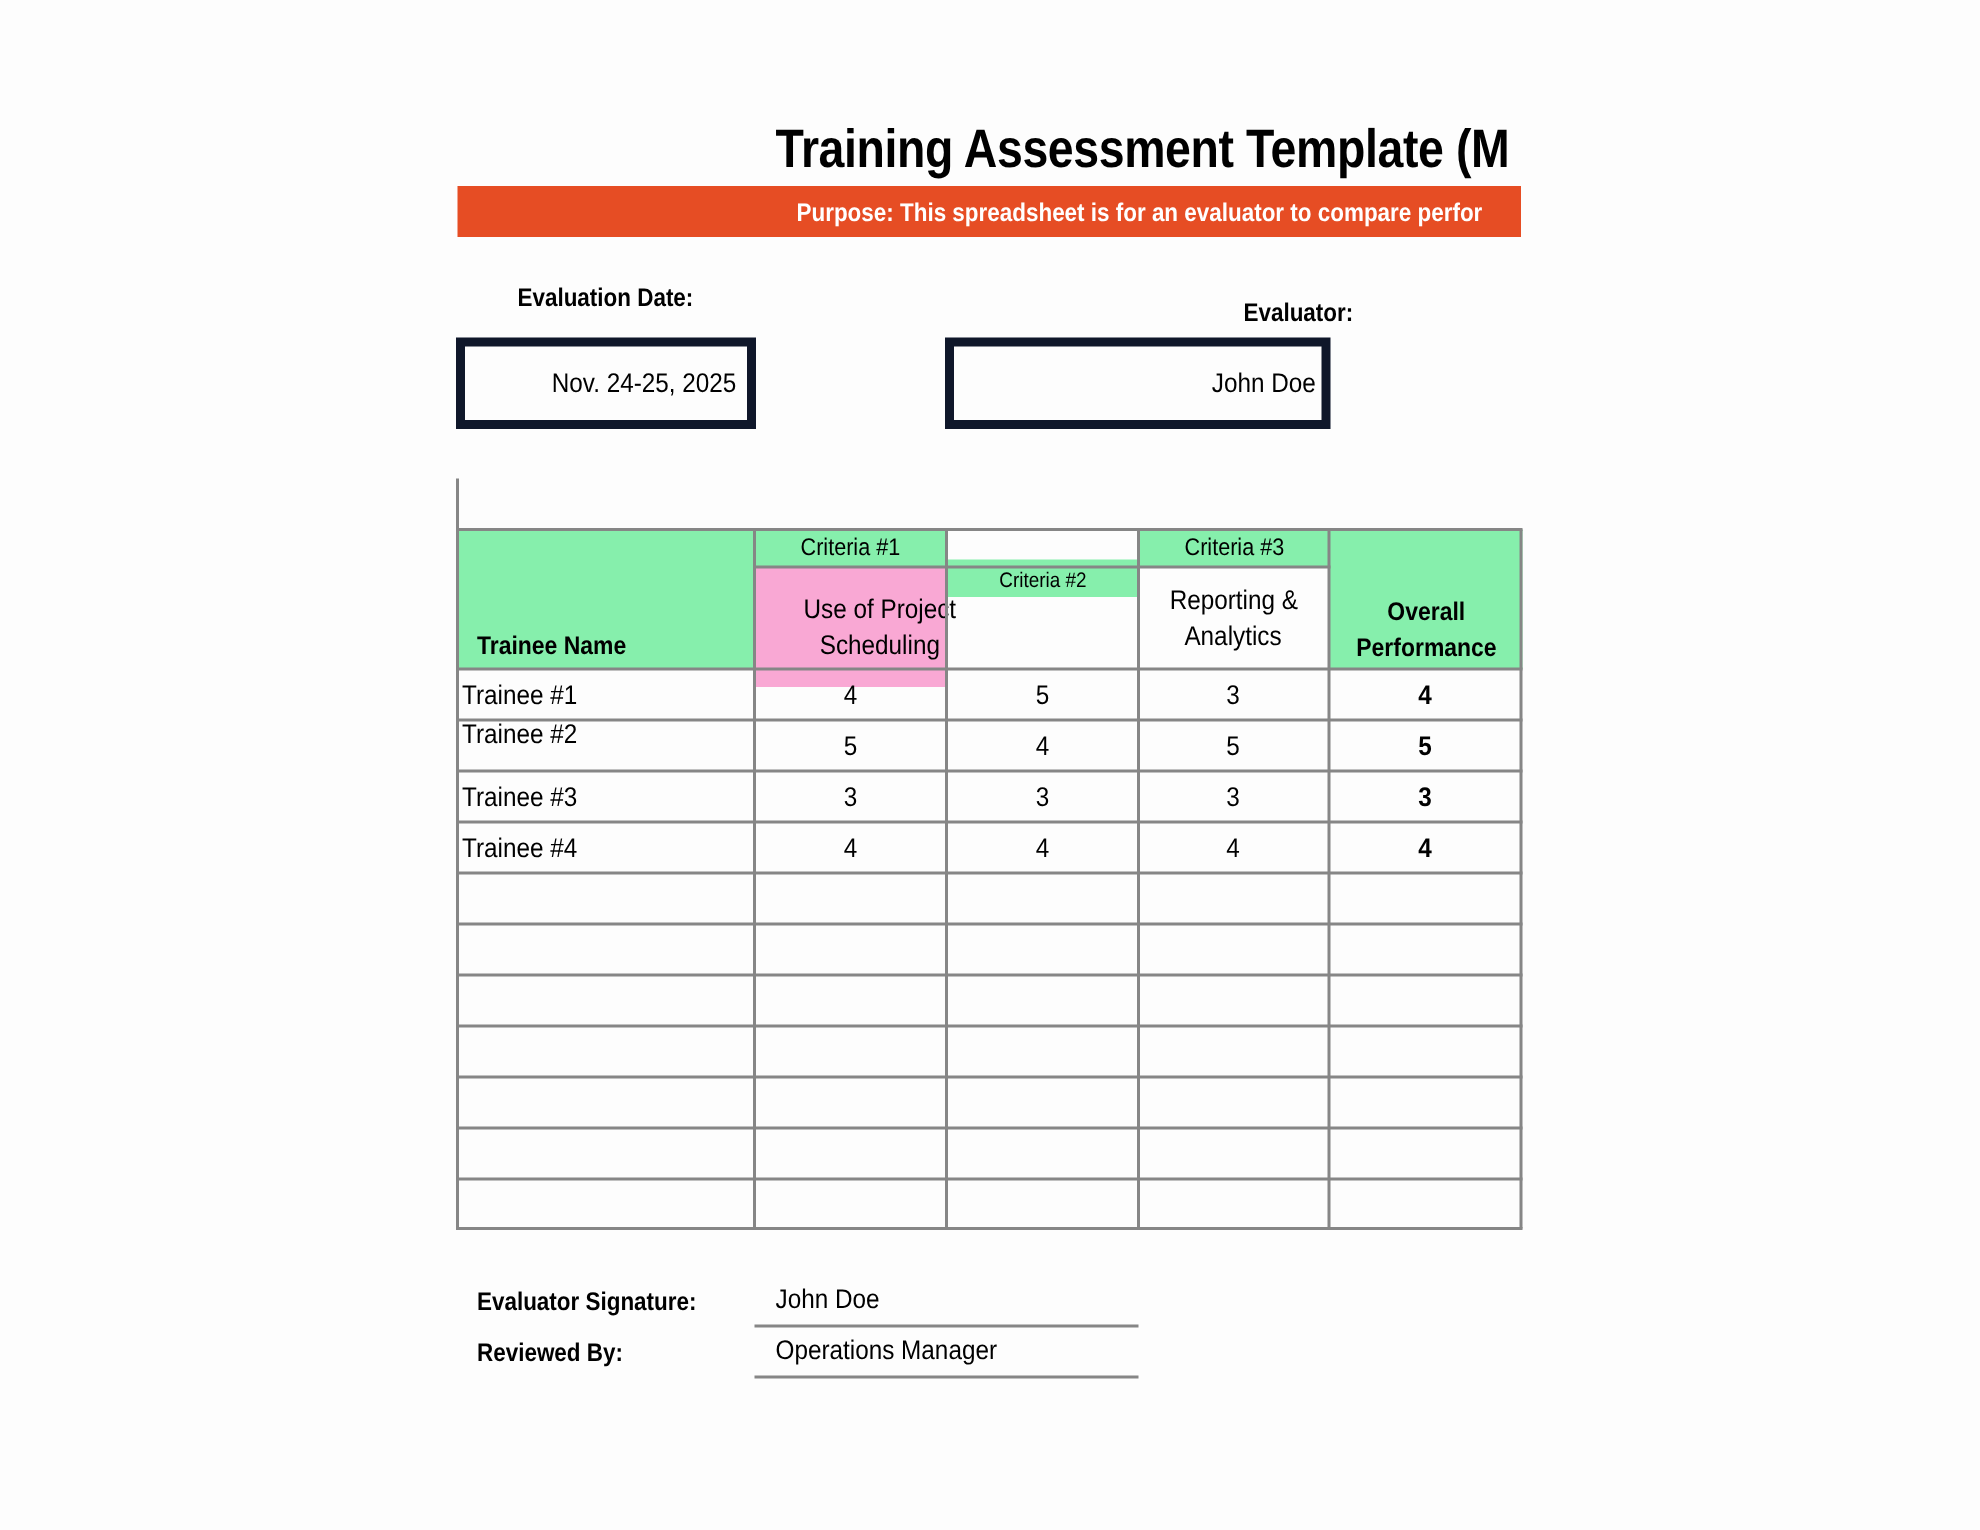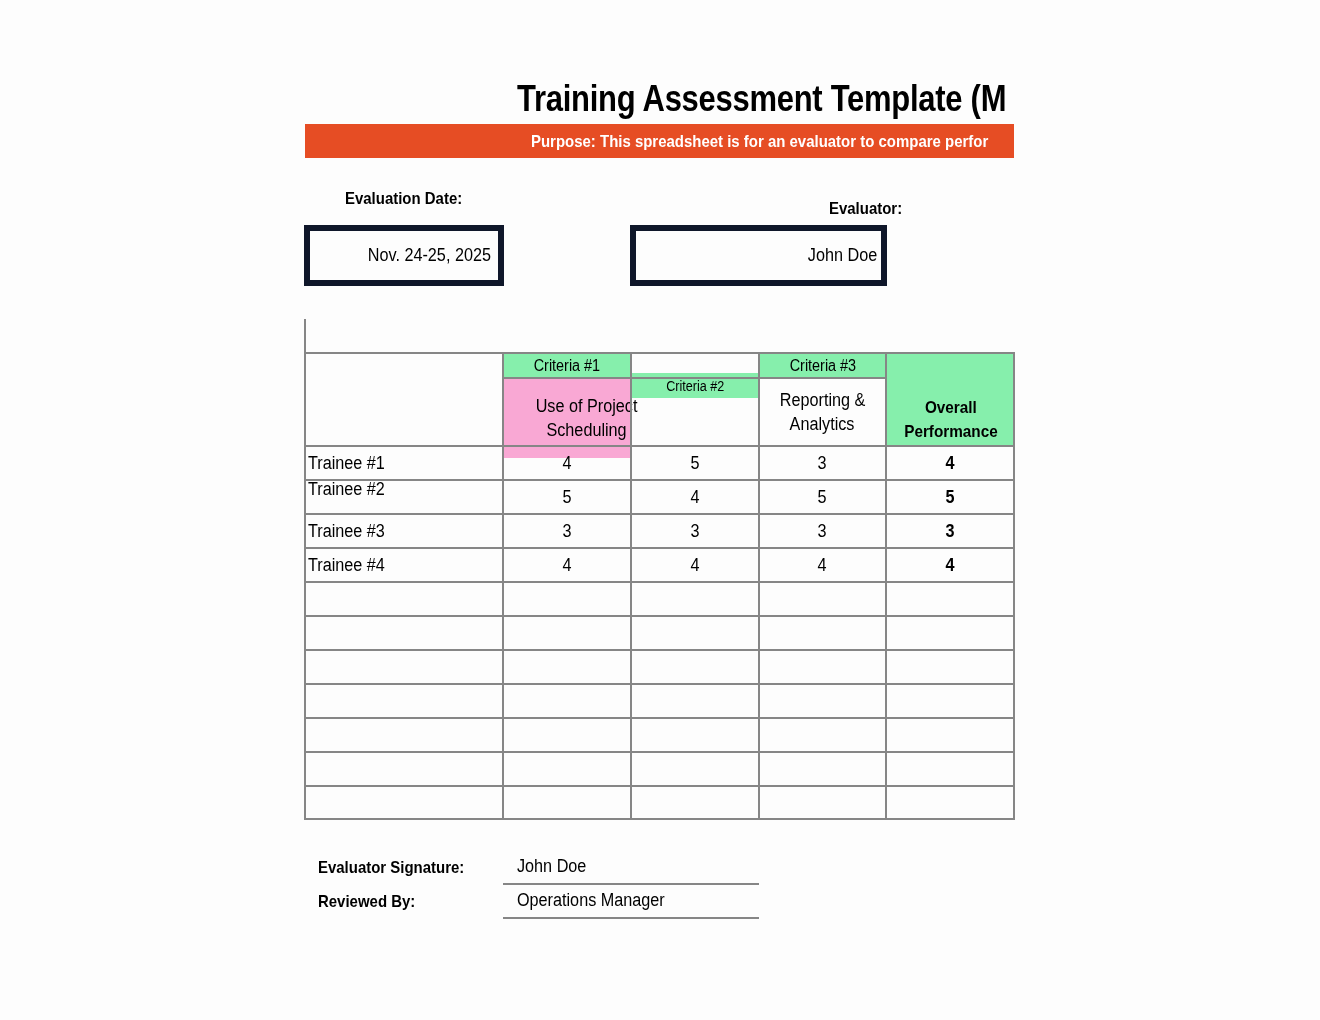--- a/index.html
+++ b/index.html
@@ -50,20 +50,23 @@
 
 <div class="abs" style="left:652px;top:199px;width:255px;text-align:right;">
   <span class="lbl cond">Evaluator:</span>
 </div>
 <div class="abs box" style="left:630px;top:225px;width:257px;height:61px;">
   <span>John Doe</span>
 </div>
 
 <div id="table-wrap" class="abs">
 
+  <div class="cell hdr" style="left:0;top:34px;width:199px;height:93px;justify-content:flex-start;align-items:flex-end;padding:0 0 3px 14px;">
+    <span class="t" style="font-weight:bold;font-size:17px;transform-origin:left center;">Trainee Name</span>
+  </div>
 
   <div class="cell hdr" style="left:199px;top:34px;width:128px;height:25px;font-size:16px;">
     <span class="t">Criteria #1</span>
   </div>
   <div class="cell hdr" style="left:327px;top:34px;width:128px;height:25px;font-size:14px;margin-top:20px;">
     <span class="t">Criteria #2</span>
   </div>
   <div class="cell hdr" style="left:455px;top:34px;width:127px;height:25px;font-size:16px;">
     <span class="t">Criteria #3</span>
   </div>

